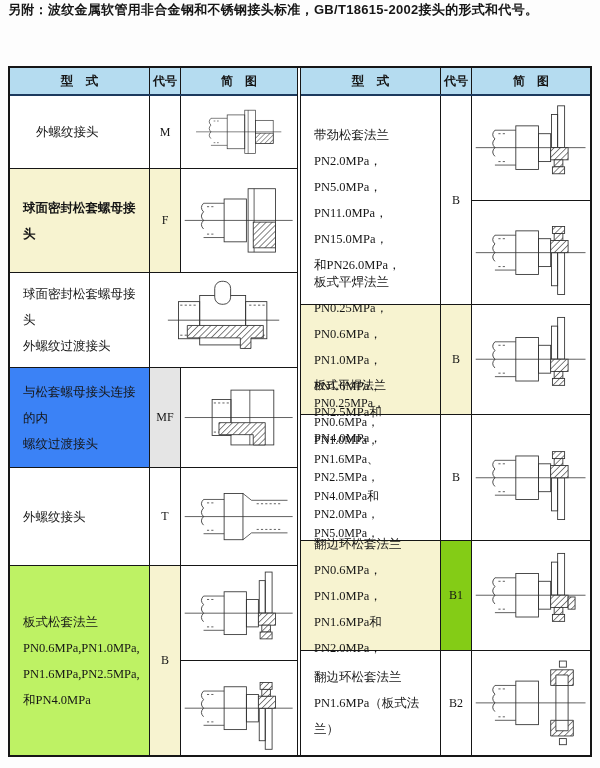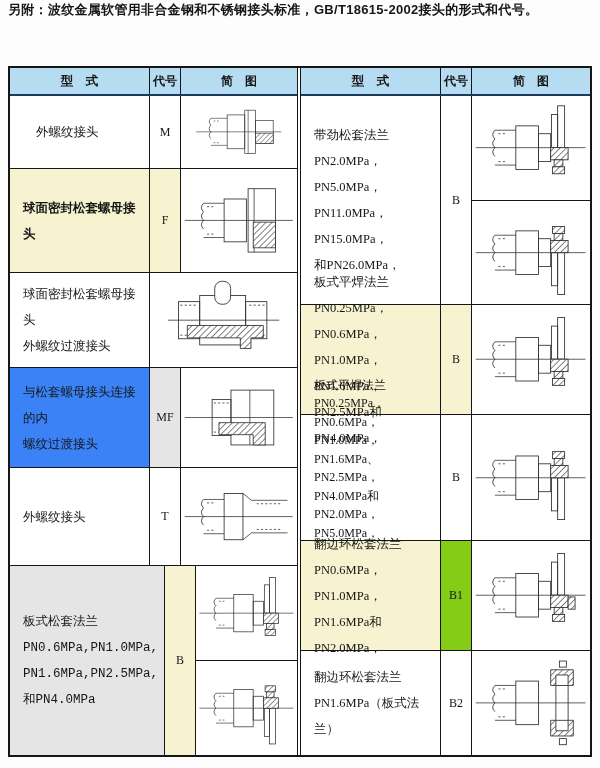--- a/index.html
+++ b/index.html
@@ -151,21 +151,21 @@
               <line x1="80" y1="31" x2="122" y2="31" stroke="#333" stroke-width="0.9"></line>
               <line x1="80" y1="69" x2="122" y2="69" stroke="#333" stroke-width="0.9"></line>
               <line x1="86" y1="35" x2="116" y2="35" stroke="#333" stroke-width="0.9" stroke-dasharray="2.5,2.5"></line>
               <line x1="86" y1="65" x2="116" y2="65" stroke="#333" stroke-width="0.9" stroke-dasharray="2.5,2.5"></line>
             </svg>
           </div>
       </div>
     </div>
 
     <div class="row" style="flex:1">
-      <div class="c-type" style="background: #e5e5e5; font-family: Liberation Mono, monospace;">板式松套法兰
+      <div class="c-type" style="background: #bef264;">板式松套法兰
 PN0.6MPa,PN1.0MPa,
 PN1.6MPa,PN2.5MPa,
 和PN4.0MPa</div>
       <div class="c-code" style="background: rgb(247, 243, 208);">B</div>
       <div class="c-diag">
         <div class="dpane">
             <svg viewBox="0 0 130 100" preserveAspectRatio="xMidYMid meet" style="width:96%;height:94%">
               <line x1="2" y1="50" x2="128" y2="50" stroke="#333" stroke-width="0.9"></line>
               <path d="M24,30 q-5,5 0,10 q-5,5 0,10 q-5,5 0,10" fill="none" stroke="#333" stroke-width="1"></path>
               <line x1="24" y1="30" x2="48" y2="30" stroke="#333" stroke-width="0.9"></line>

